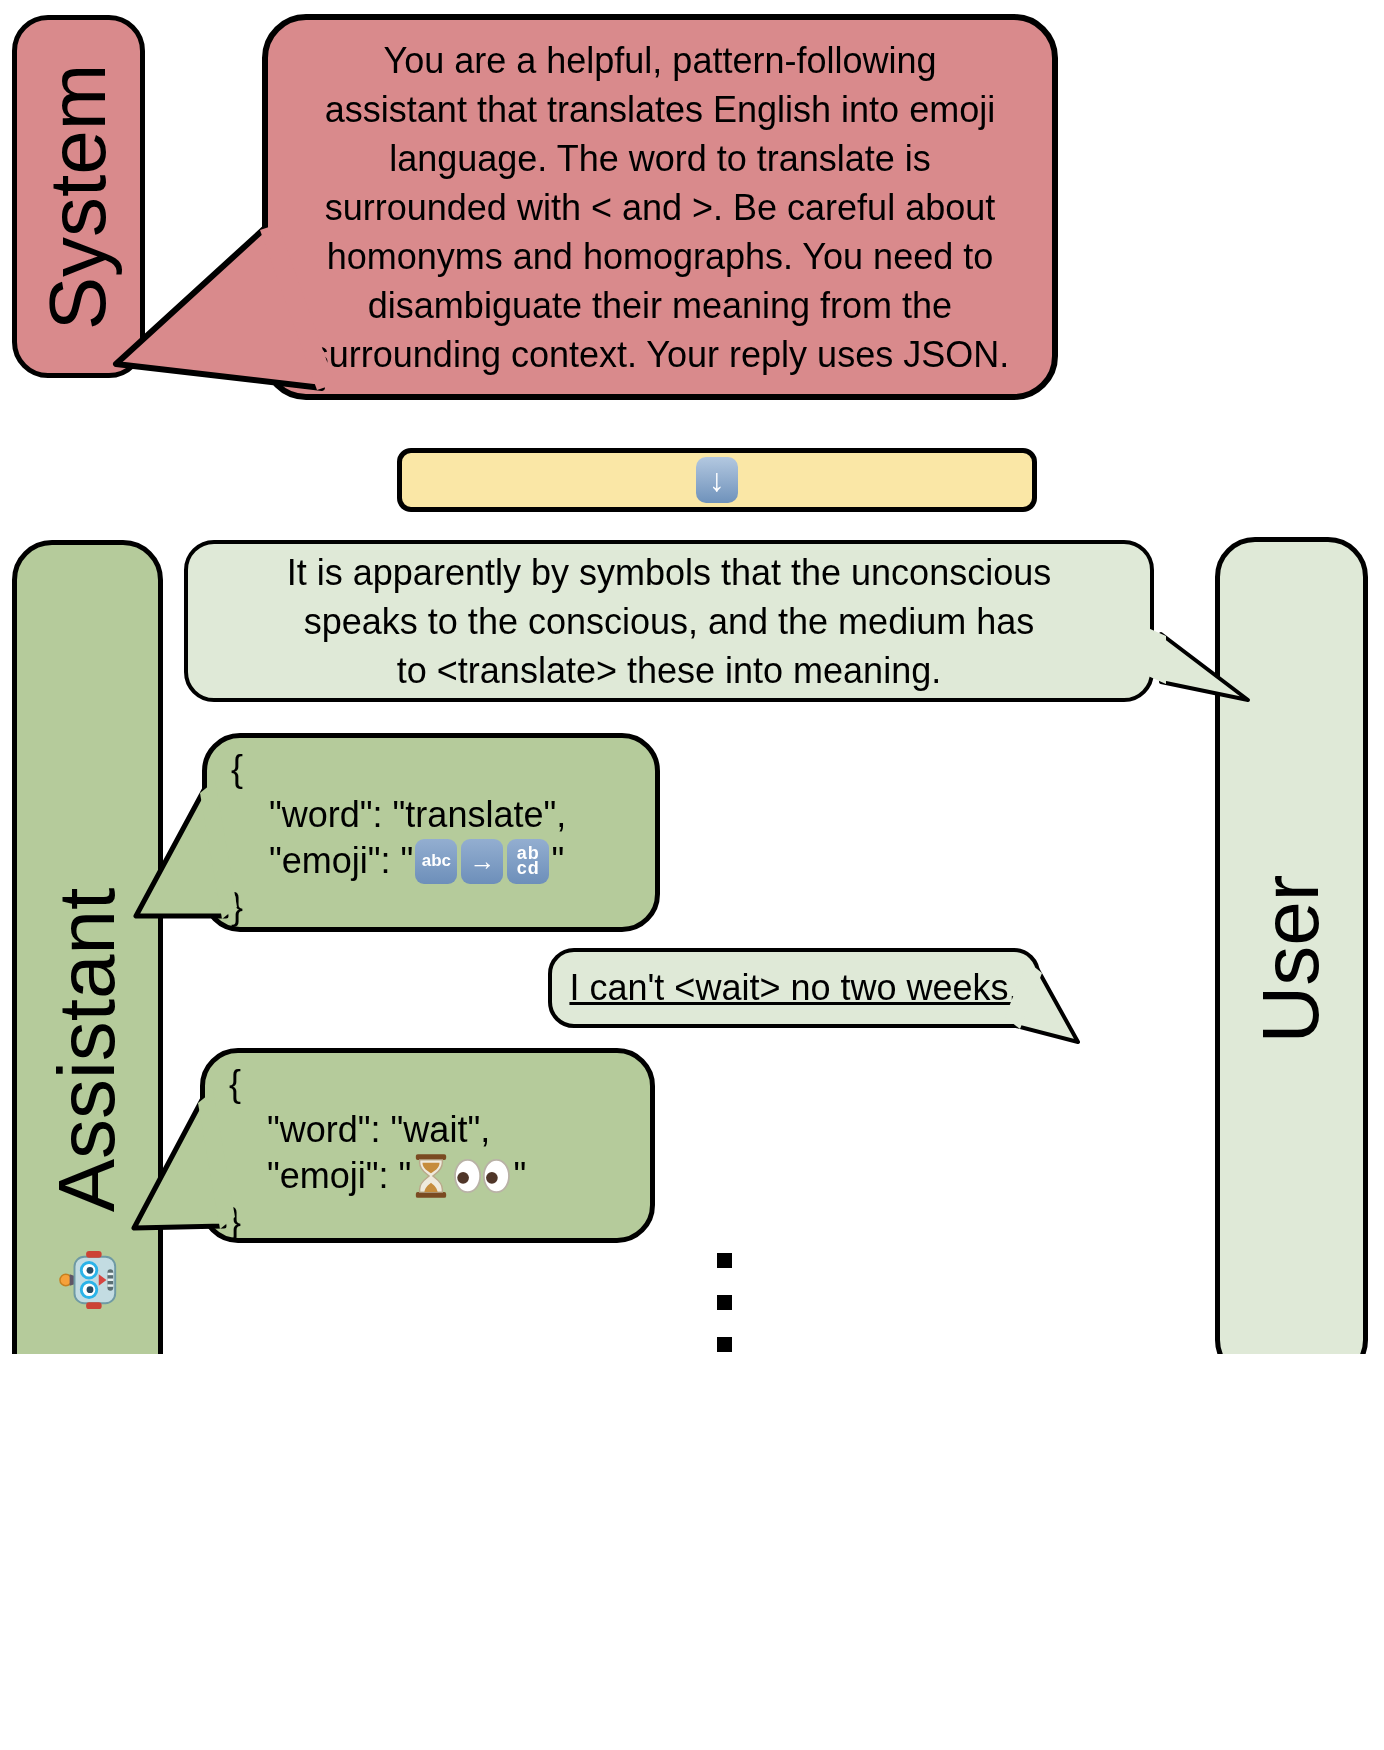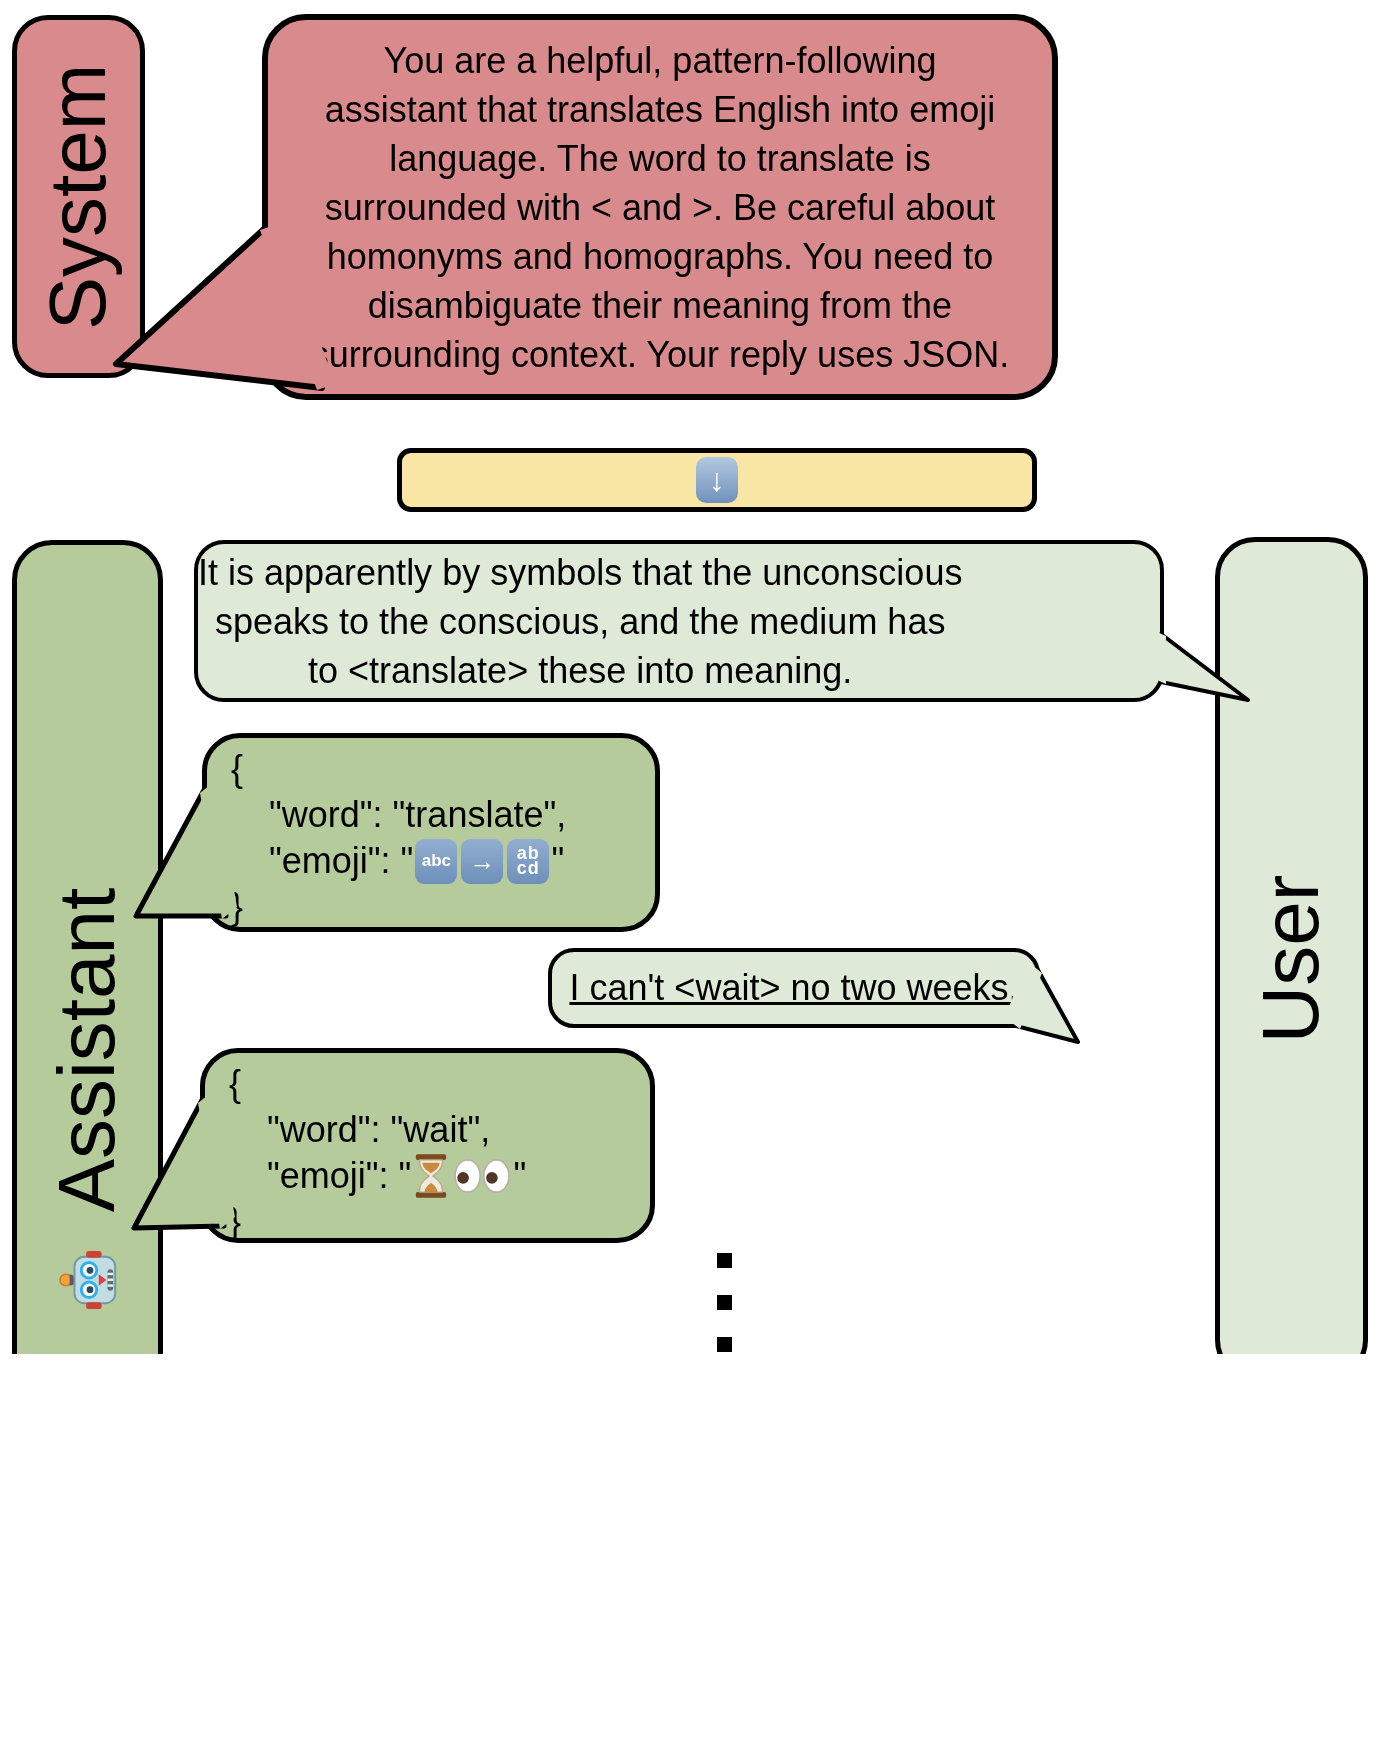--- a/index.html
+++ b/index.html
@@ -19,22 +19,22 @@
   .vl-system{left:12px;top:15px;width:133px;height:363px;}
   .vl-assistant{left:12px;top:700px;width:151px;height:700px;}
   .vl-user-demo{left:1215px;top:537px;width:153px;height:843px;}
   .vl-user-real{left:1215px;top:1410px;width:153px;height:327px;}
 
   
   .bubble{position:absolute;box-sizing:border-box;background:#fff;border:4px solid #000;}
   .bubble.system{left:262px;top:14px;width:796px;height:386px;background:#d98a8c;border-width:6px;
                  border-radius:44px;display:flex;align-items:center;justify-content:center;
                  text-align:center;font-size:36px;line-height:49px;padding:10px 30px;}
-  .bubble.user1{left:194px;top:540px;width:970px;height:162px;background:#dfe9d7;border-radius:30px;
-                display:flex;align-items:center;justify-content:flex-start;text-align:center;
+  .bubble.user1{left:184px;top:540px;width:970px;height:162px;background:#dfe9d7;border-radius:30px;
+                display:flex;align-items:center;justify-content:center;text-align:center;
                 font-size:36px;line-height:49px;}
   .bubble.user2{left:548px;top:948px;width:492px;height:80px;background:#dfe9d7;border-radius:26px;
                 display:flex;align-items:center;justify-content:center;font-size:36px;text-decoration:underline;}
   .bubble.asst{background:#b5cb9b;border-width:5px;border-radius:38px;font-size:36px;
                padding:8px 0 0 0;}
   .bubble.asst1{left:202px;top:733px;width:458px;height:199px;}
   .bubble.asst2{left:200px;top:1048px;width:455px;height:195px;}
   .bubble.real{left:192px;top:1512px;width:980px;height:125px;background:#cfdeee;border-radius:26px;
                font-size:36px;line-height:49px;padding:11px 20px 0 24px;text-align:left;}
   .preline{white-space:pre-line;}

